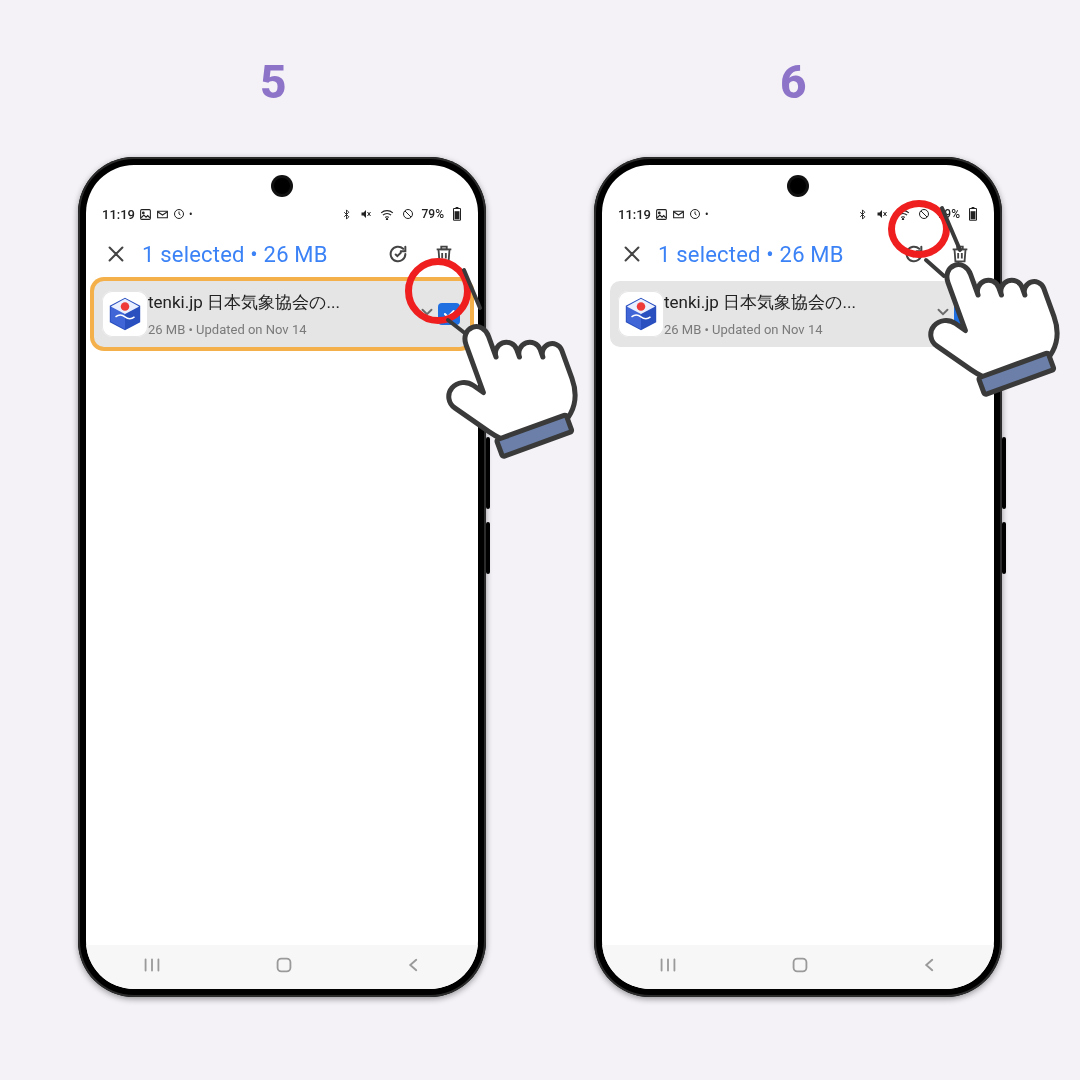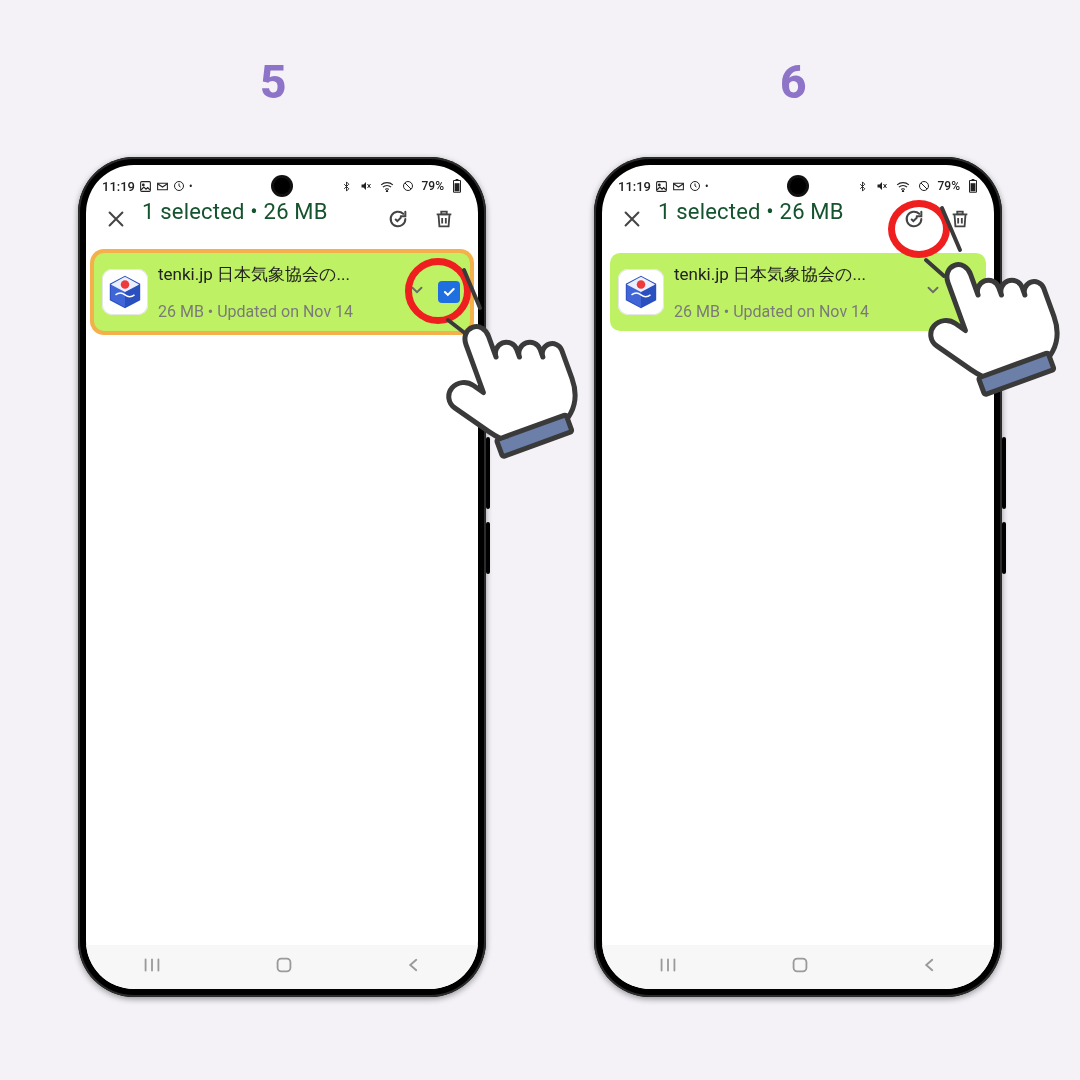--- a/index.html
+++ b/index.html
@@ -40,61 +40,61 @@
     background:#fff;
     border-radius:48px;
     overflow:hidden;
     position:relative;
   }
   
   .statusbar{
     height:34px; width:100%;
     padding:8px 16px 0 16px;
     display:flex; justify-content:space-between; align-items:center;
-    font-size:13px; color:#222; font-weight:500;
+    font-size:13px; color:#222; font-weight:500;margin-top:28px;
   }
   .statusbar .left, .statusbar .right{ display:flex; align-items:center; gap:4px; }
   .statusbar .right{ font-size:12px; gap:8px; }
   .si{ display:inline-flex; }
 
   
   .selhdr{
     height:54px; width:100%;
     padding:0 14px 0 10px;
-    display:flex; align-items:flex-start; gap:6px;
-    font-size:22px; color:#14532d;
+    display:flex; align-items:center; gap:6px;
+    font-size:22px; color:#3b82f6;
   }
   .selhdr .title{ flex:1; font-weight:400; letter-spacing:.2px; }
   .iconbtn{
     width:40px;height:40px;display:flex;align-items:center;justify-content:center;
     color:#555; border-radius:50%;
   }
 
   
   .approw{
     margin:0 8px;
     border-radius:10px;
-    background:#bef264;
+    background:#e5e5e5;
     padding:10px 10px 10px 8px;
-    display:flex; align-items:center; gap:10px;
+    display:flex; align-items:center; 
     position:relative;
   }
   .approw.highlighted{
     box-shadow:0 0 0 4px #f4b04a;
   }
   .appicon{
     width:46px;height:46px; border-radius:10px; background:#fff;
     display:flex;align-items:center;justify-content:center;
     box-shadow:0 0 0 1px #e6e6e6 inset;
   }
   .appinfo{ flex:1; min-width:0; }
   .appname{
     font-size:17px; color:#222; white-space:nowrap; overflow:hidden; text-overflow:ellipsis;
   }
-  .appmeta{ font-size:16px; color:#7a7a7a; margin-top:16px; }
+  .appmeta{ font-size:13px; color:#7a7a7a; margin-top:8px; }
   .chev{ color:#6a6a6a; padding:0 2px; }
   .ckbox{
     width:22px;height:22px;border-radius:4px;background:#1f6fe0;
     display:flex;align-items:center;justify-content:center;color:#fff;
   }
 
   
   .navbar{
     position:absolute; bottom:0; left:0; right:0;
     height:44px; display:flex; justify-content:space-around; align-items:center;

